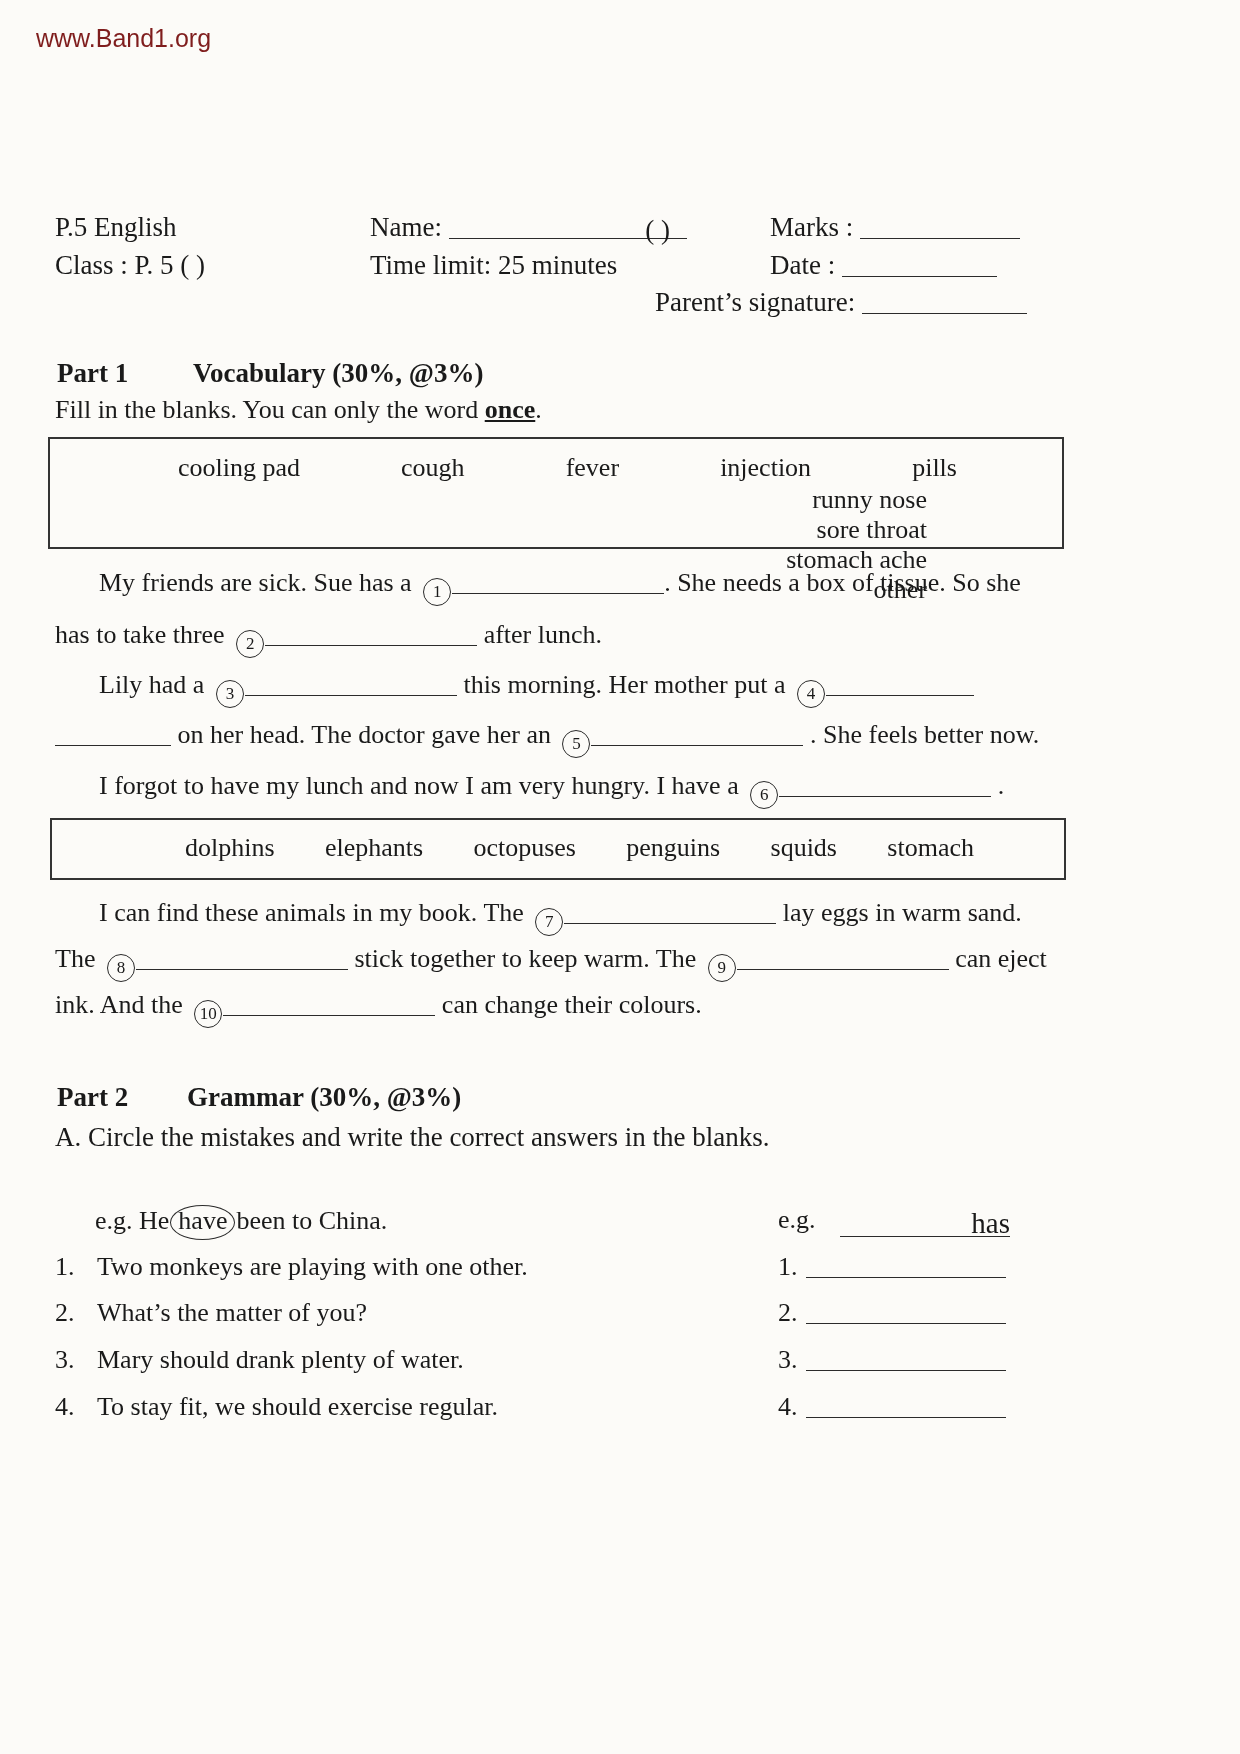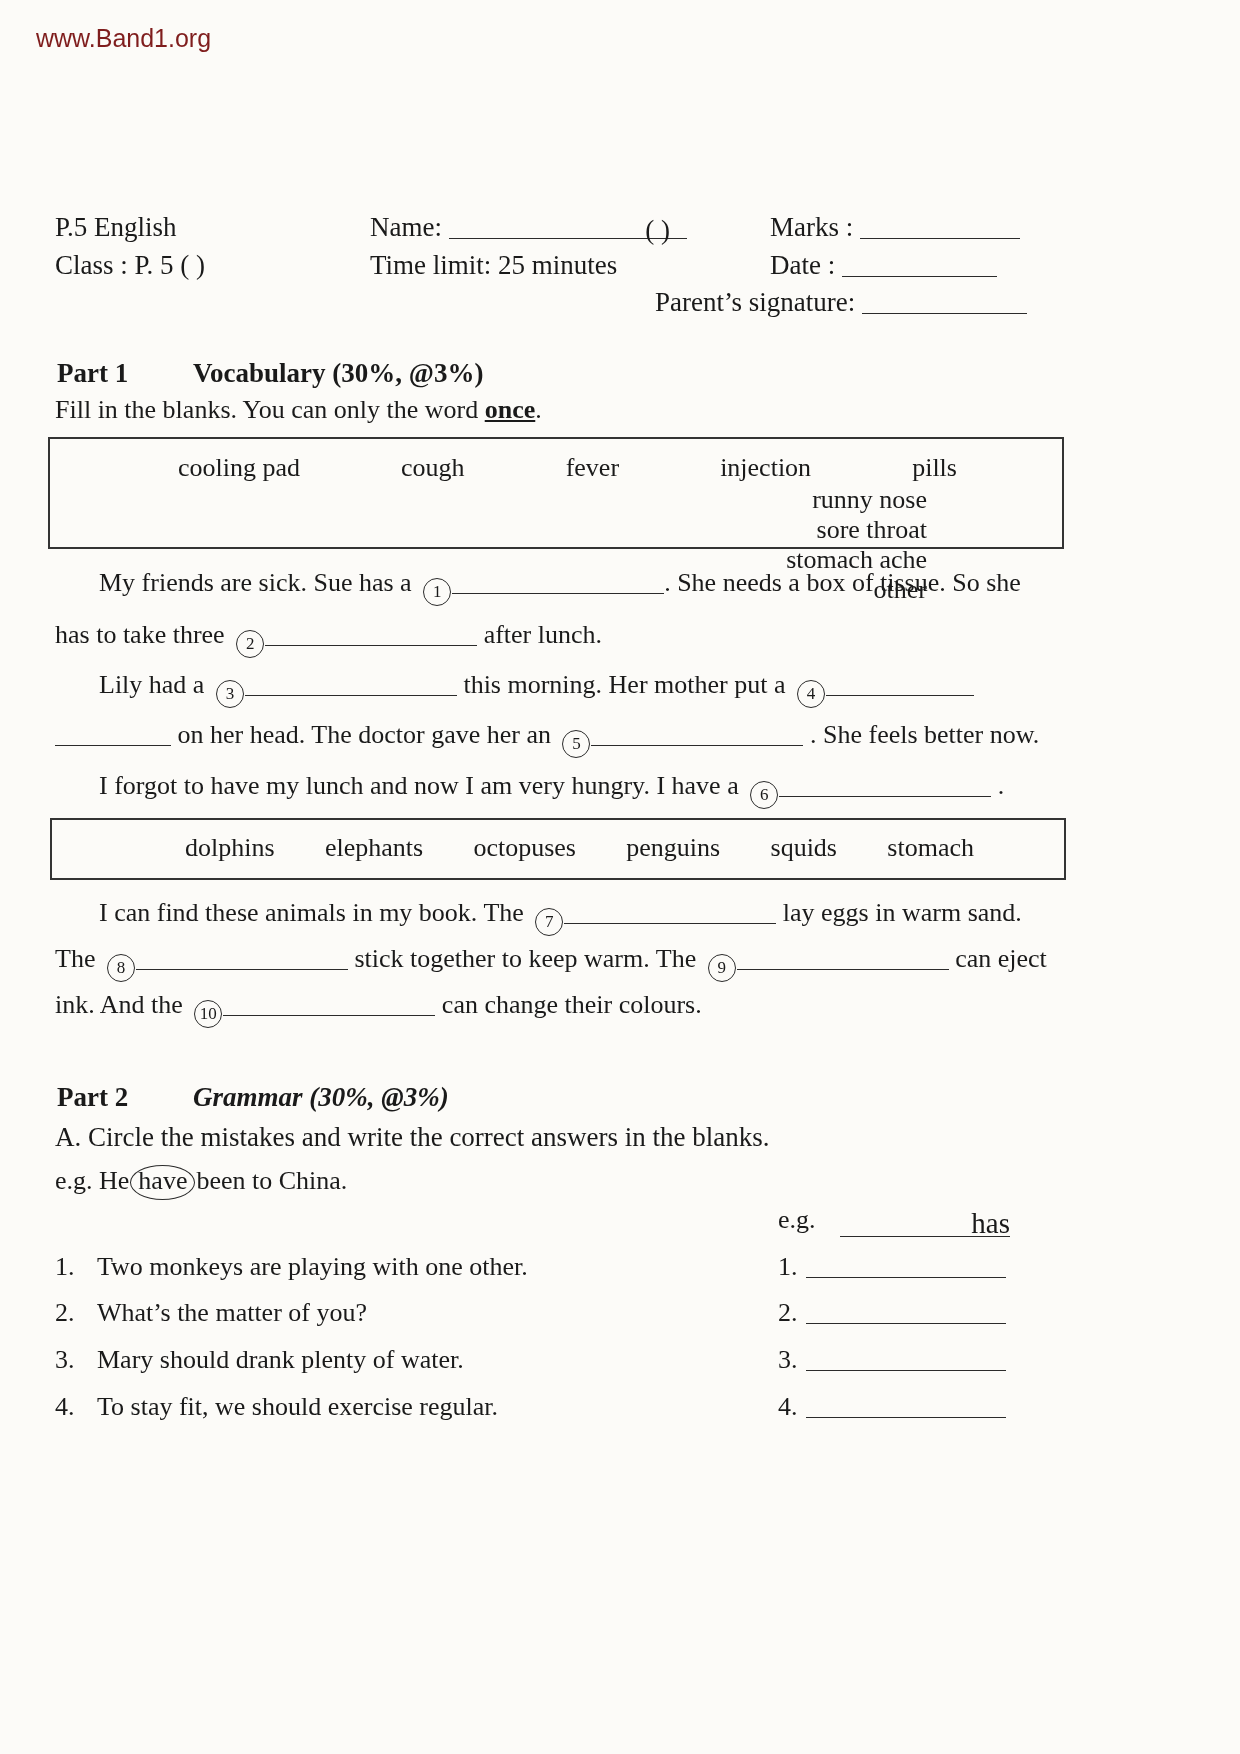--- a/index.html
+++ b/index.html
@@ -147,25 +147,25 @@
     <span class="ind"></span><span>I can find these animals in my book. The </span><span class="qnum">7</span><span class="blank" style="width:212px;"></span><span> lay eggs in warm sand.</span>
   </div>
   <div class="line" style="top:944px;">
     <span>The </span><span class="qnum">8</span><span class="blank" style="width:212px;"></span><span> stick together to keep warm. The </span><span class="qnum">9</span><span class="blank" style="width:212px;"></span><span> can eject</span>
   </div>
   <div class="line" style="top:990px;">
     <span>ink. And the </span><span class="qnum">10</span><span class="blank" style="width:212px;"></span><span> can change their colours.</span>
   </div>
 
   <div class="ptitle" style="top:1082px; left:57px;">Part 2</div>
-  <div class="ptitle" style="top:1082px; left:193px;font-style:italic;">Grammar (30%, @3%)</div>
+  <div class="ptitle" style="top:1082px; left:187px;">Grammar (30%, @3%)</div>
 
   <div class="line" style="top:1122px; font-size:27px;">A. Circle the mistakes and write the correct answers in the blanks.</div>
 
-  <div class="line" style="top:1165px;">
+  <div class="line" style="top:1205px;margin-left:40px;">
     <span>e.g. He</span><span class="circle-word">have</span><span>been to China.</span>
   </div>
   <div class="line" style="top:1205px; left:778px;">
     <span class="ans-num" style="width:62px;">e.g.</span><span class="blank-filled" style="width:170px;">has</span>
   </div>
 
   <div class="line" style="top:1252px;">
     <span class="ans-num">1.</span><span>Two monkeys are playing with one other.</span>
   </div>
   <div class="line" style="top:1252px; left:778px;">

